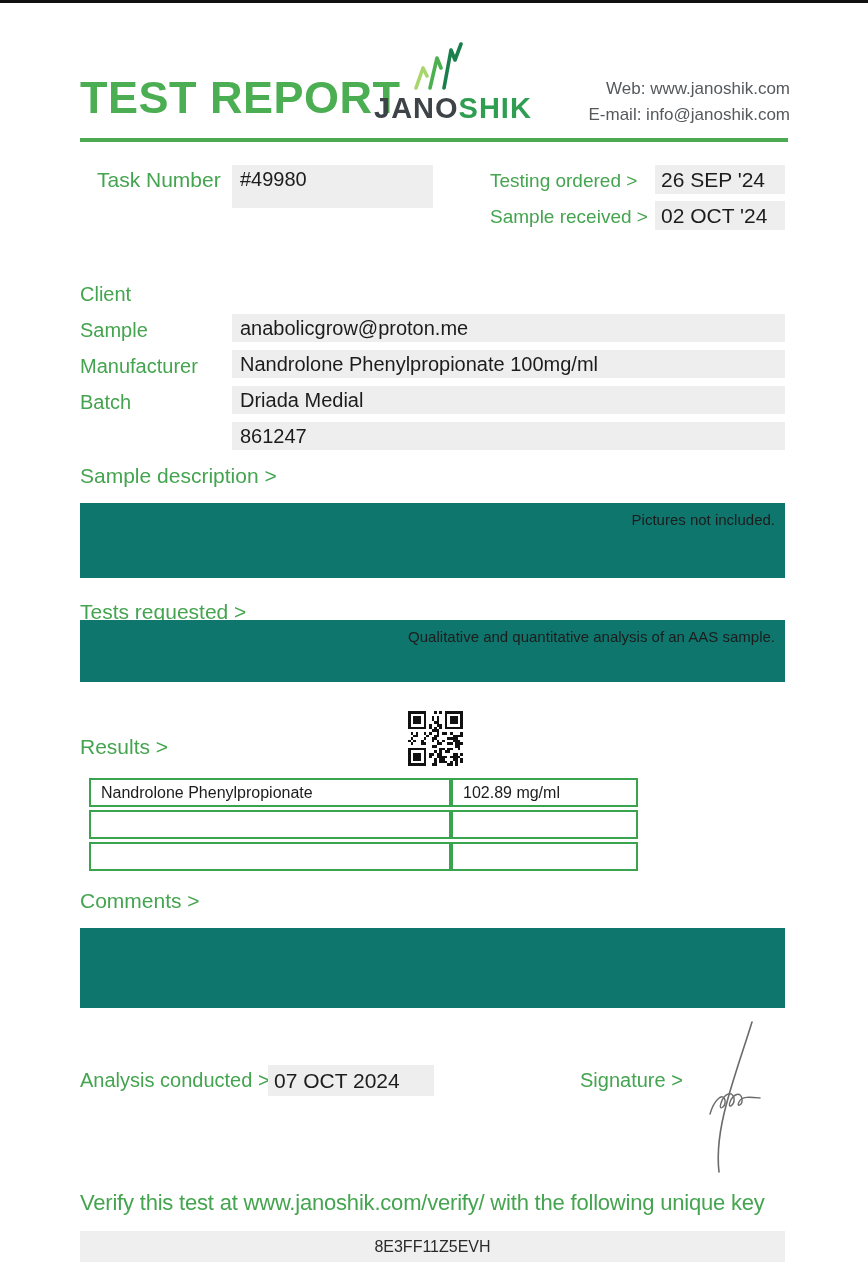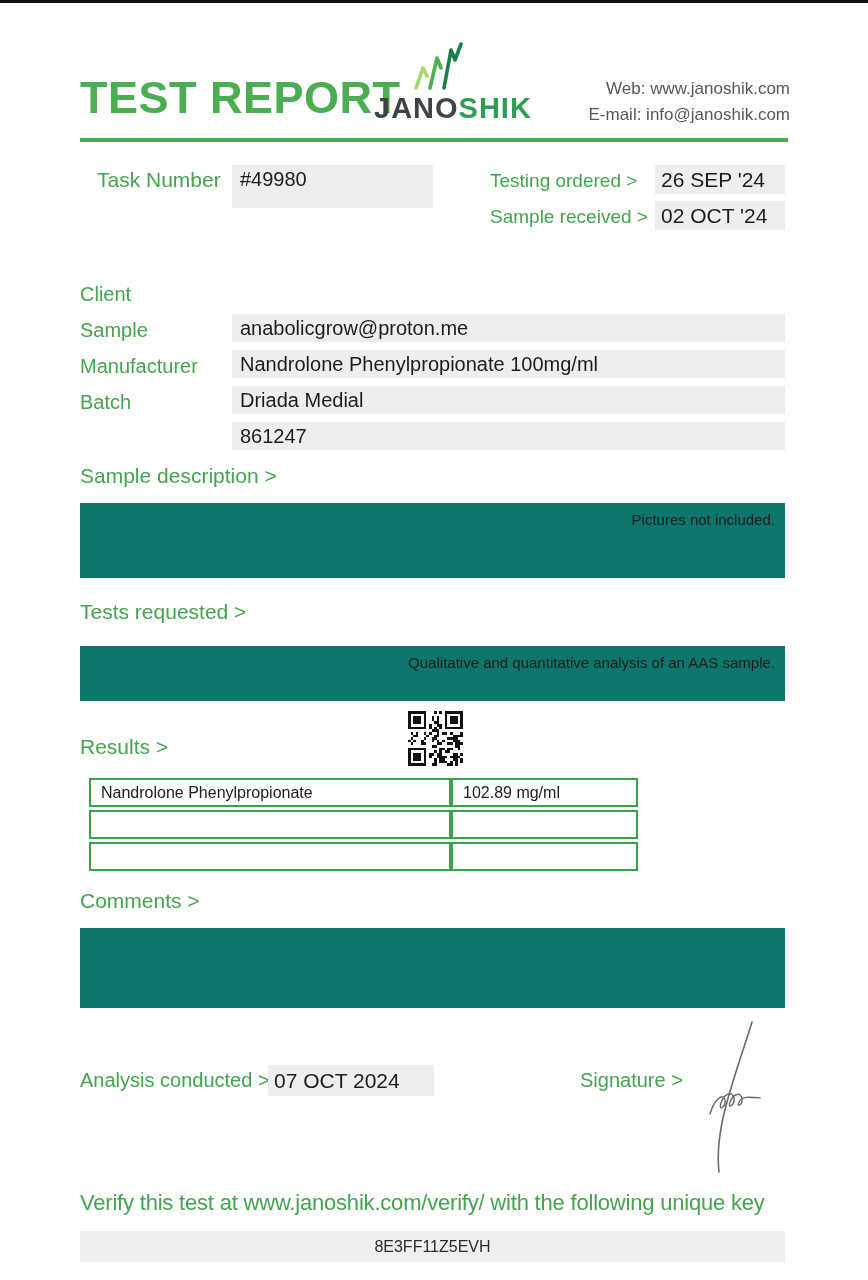--- a/index.html
+++ b/index.html
@@ -101,21 +101,21 @@
 
   <div class="info-label green-label" style="top:391px">Batch</div>
   <div class="info-value gray-box" style="top:389px">861247</div>
 
   <div class="section-heading green-label" style="top:464px">Sample description &gt;</div>
   <div class="section-box" style="top:503px; height:75px;">
     <span>Pictures not included.</span>
   </div>
 
   <div class="section-heading green-label" style="top:600px">Tests requested &gt;</div>
-  <div class="section-box" style="top:646px; height:55px;">
+  <div class="section-box" style="top:620px; height:62px;">
     <span>Qualitative and quantitative analysis of an AAS sample.</span>
   </div>
 
   <div class="qr-wrap">
     <svg width="55" height="55" viewBox="0 0 21 21" shape-rendering="crispEdges">
       <rect x="0" y="0" width="21" height="21" fill="#ffffff"></rect>
       <g class="qr-modules" fill="#111">
           <rect x="10" y="0" width="1" height="1"></rect>
           <rect x="12" y="0" width="1" height="1"></rect>
           <rect x="9" y="2" width="1" height="1"></rect>

